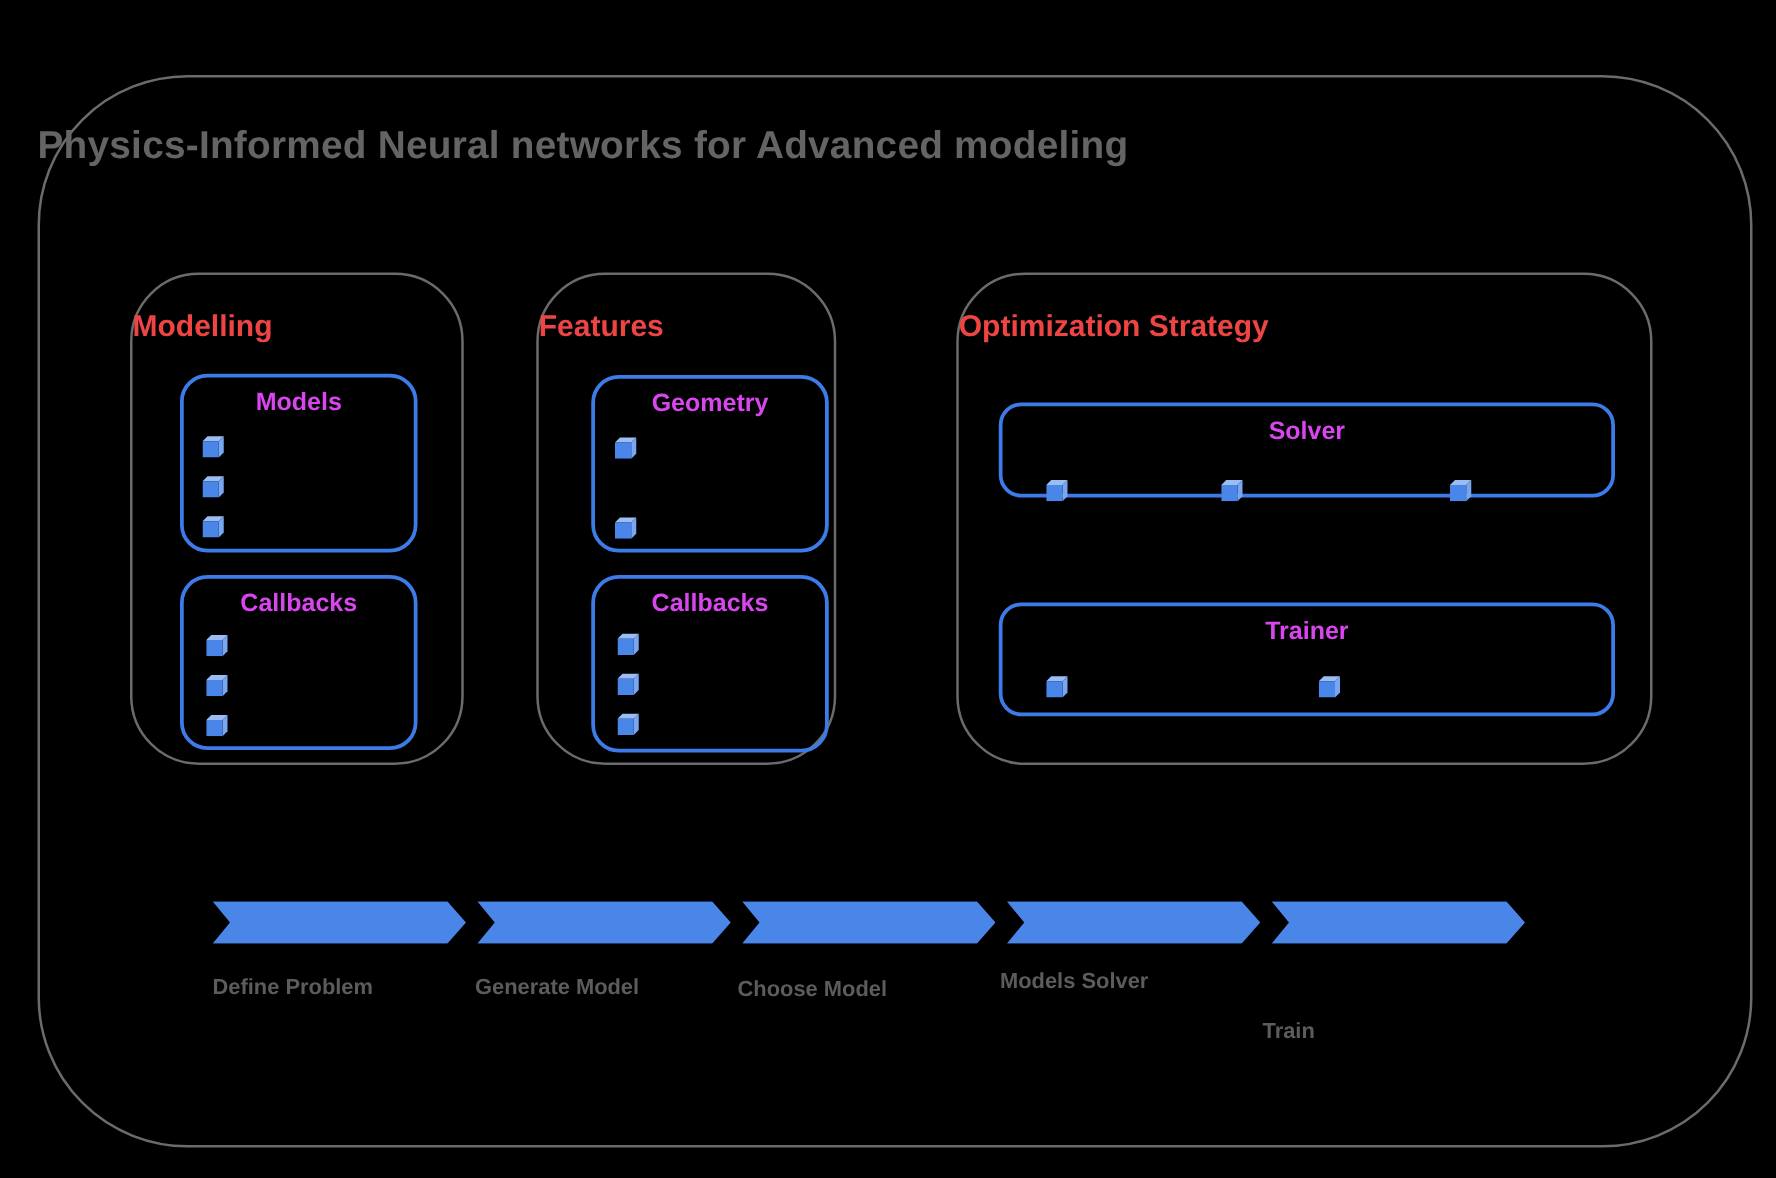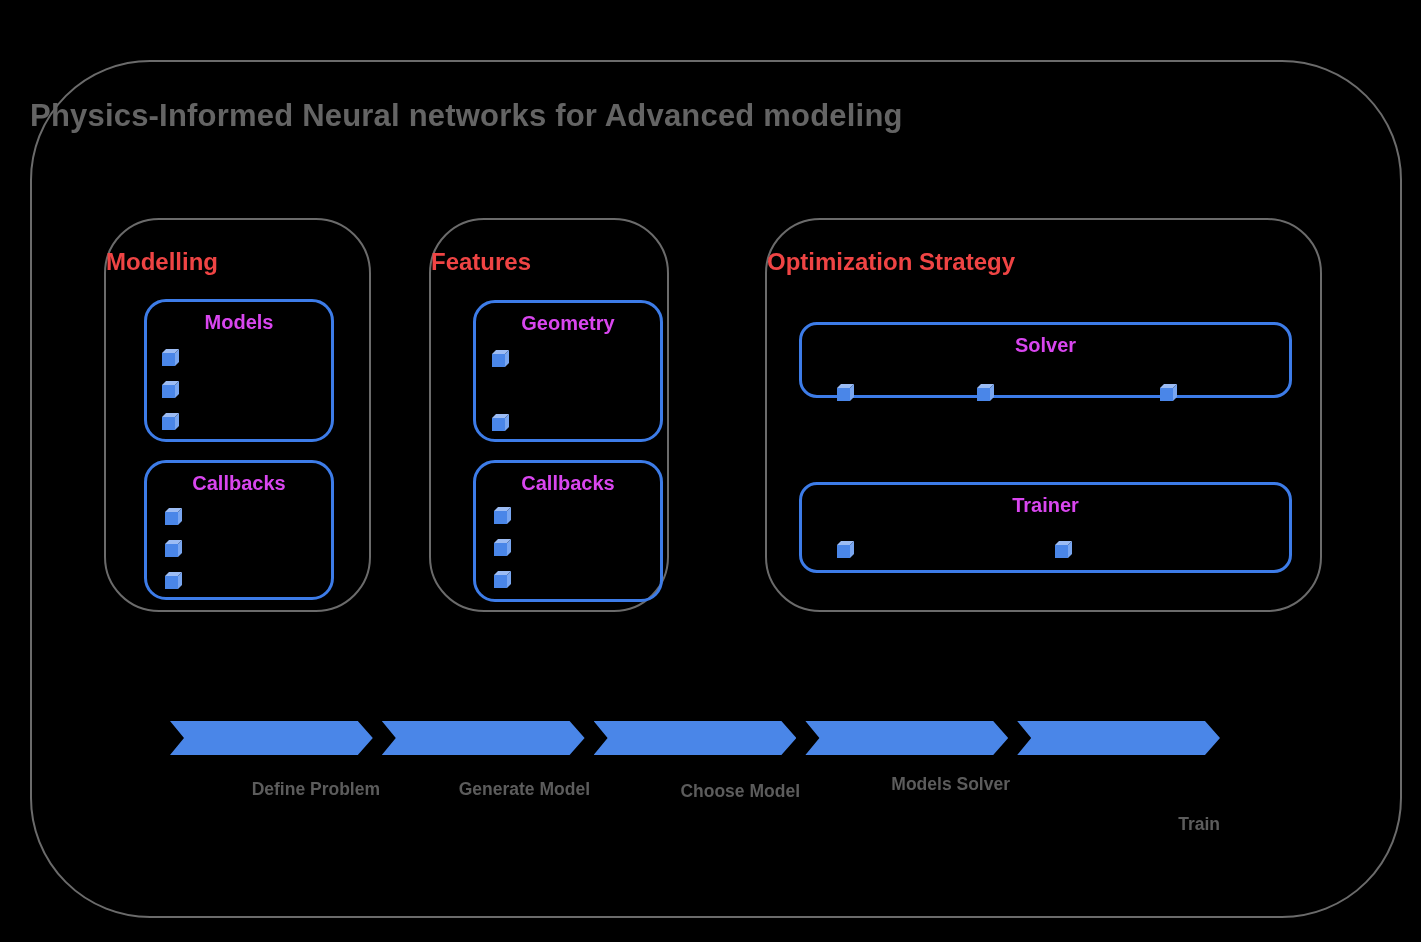--- a/index.html
+++ b/index.html
@@ -50,21 +50,21 @@
   .pipeline{position:absolute;left:170px;top:721px;width:1050px;height:34px;display:flex;}
   .seg{
     flex:1;height:34px;background:#4a86e8;margin-right:9px;
     clip-path:polygon(0 0, calc(100% - 15px) 0, 100% 50%, calc(100% - 15px) 100%, 0 100%, 14px 50%);
   }
   .seg:last-child{margin-right:0;}
   .step-labels{
     position:absolute;left:170px;top:773px;width:1050px;display:flex;
   }
   .step-labels span{
-    flex:1;text-align:right;font-size:17.5px;font-weight:bold;color:#5c5c5c;
+    flex:1;text-align:left;font-size:17.5px;font-weight:bold;color:#5c5c5c;
   }
   .step-labels span:nth-child(1){transform:translateY(6px);}
   .step-labels span:nth-child(2){transform:translateY(6px);}
   .step-labels span:nth-child(3){transform:translateY(8px);}
   .step-labels span:nth-child(4){transform:translateY(1px);}
   .step-labels span:nth-child(5){transform:translateY(1px);margin-top:40px;}
 </style>
 </head>
 <body>
 

